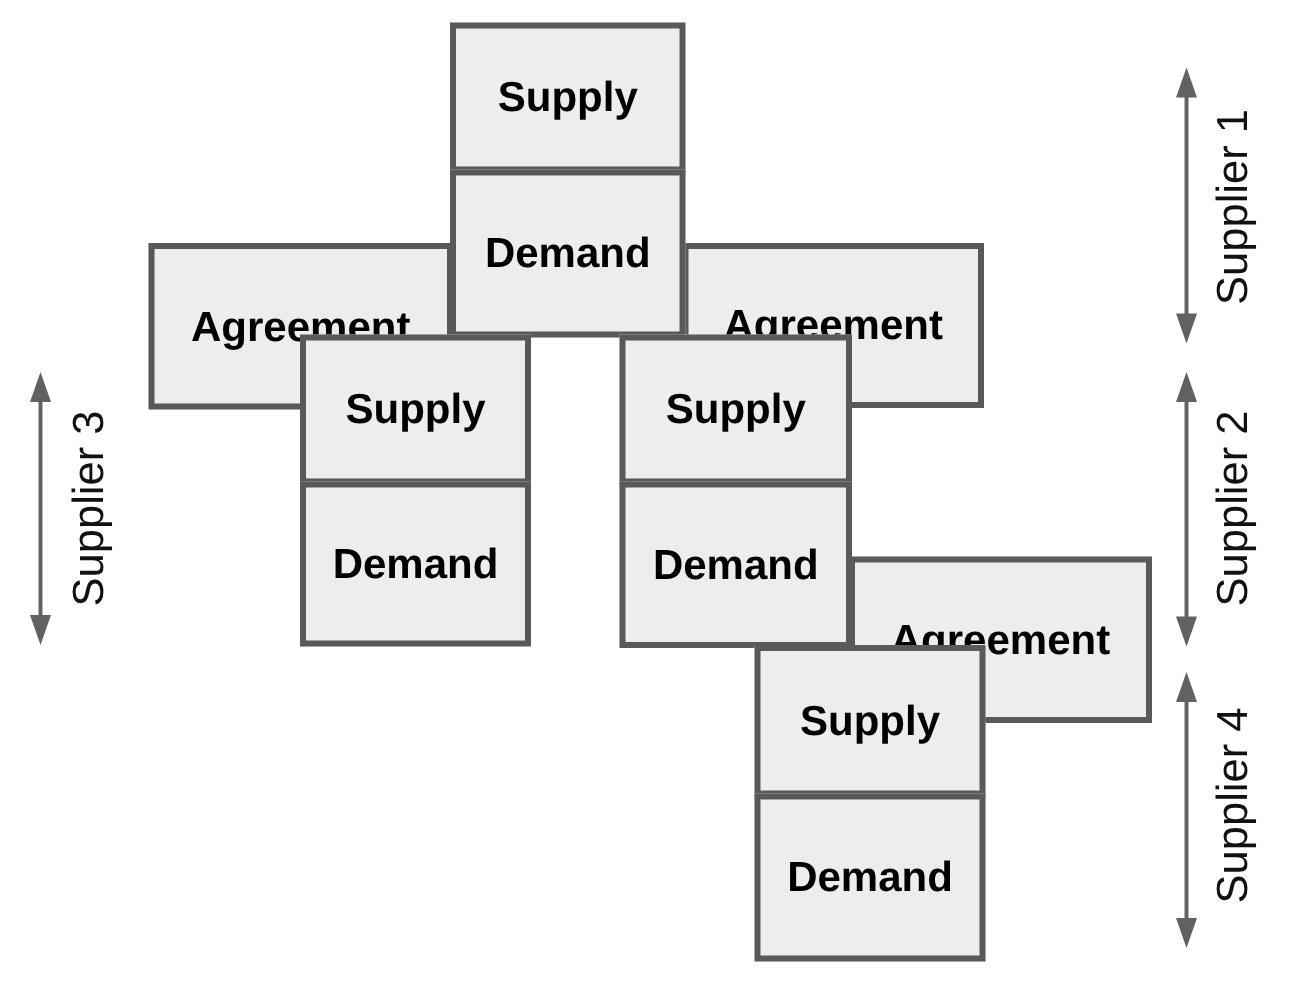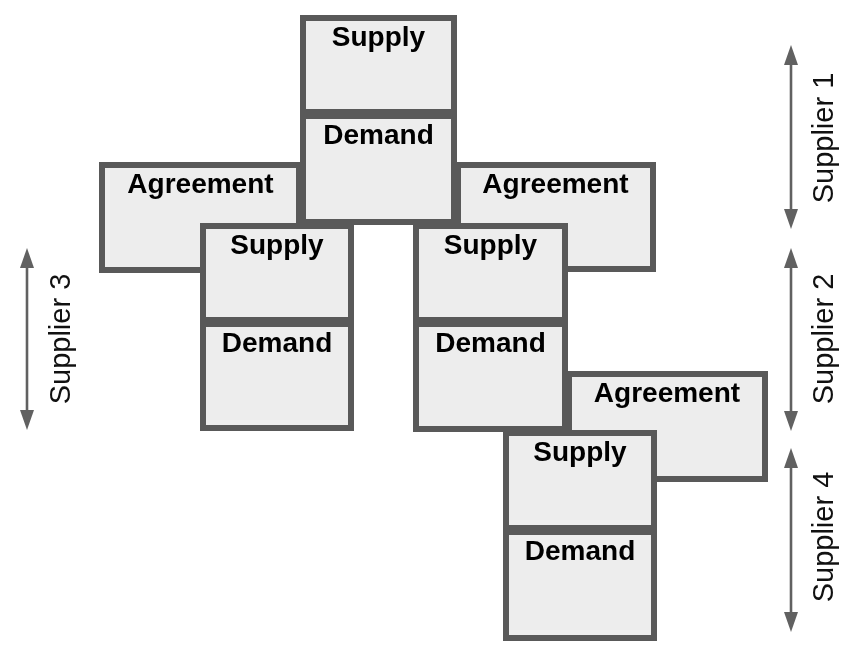--- a/index.html
+++ b/index.html
@@ -12,23 +12,23 @@
     width: 859px;
     height: 667px;
     background: #ffffff;
     overflow: hidden;
     font-family: "Liberation Sans", sans-serif;
   }
   .box {
     position: absolute;
     box-sizing: border-box;
     background: #ededed;
-    border: 6px solid #404040;
+    border: 4px solid #404040;
     display: flex;
-    align-items: flex-start;
+    align-items: center;
     justify-content: center;
   }
   .box-label {
     font-weight: bold;
     font-size: 28px;
     color: #000000;
     letter-spacing: 0px;
     white-space: nowrap;
   }
   .arrow {

